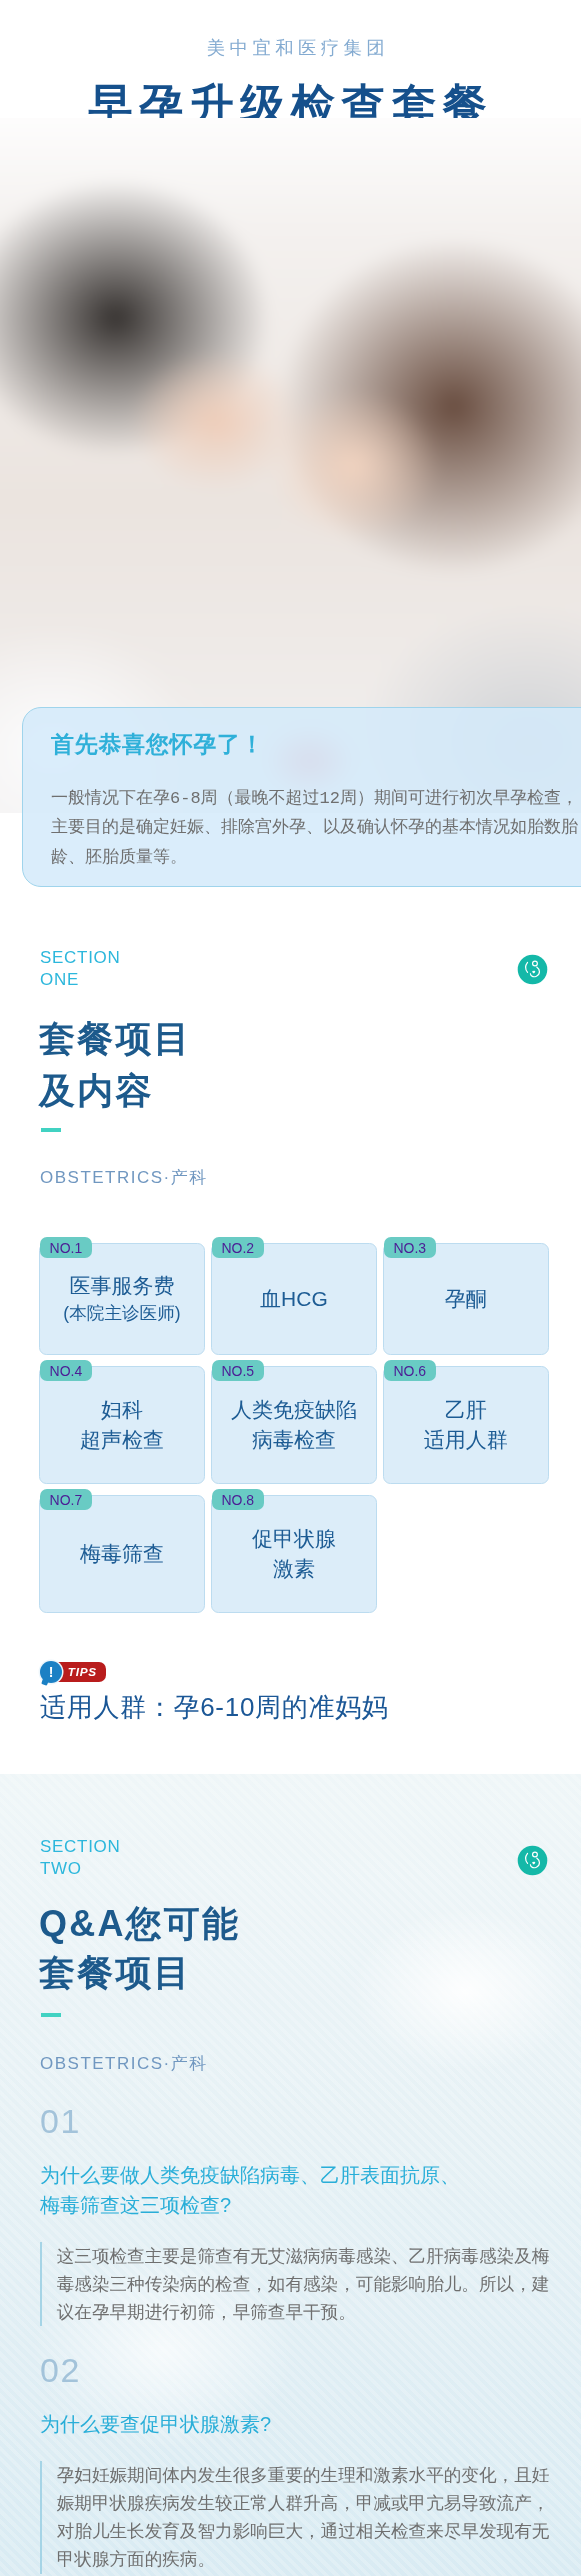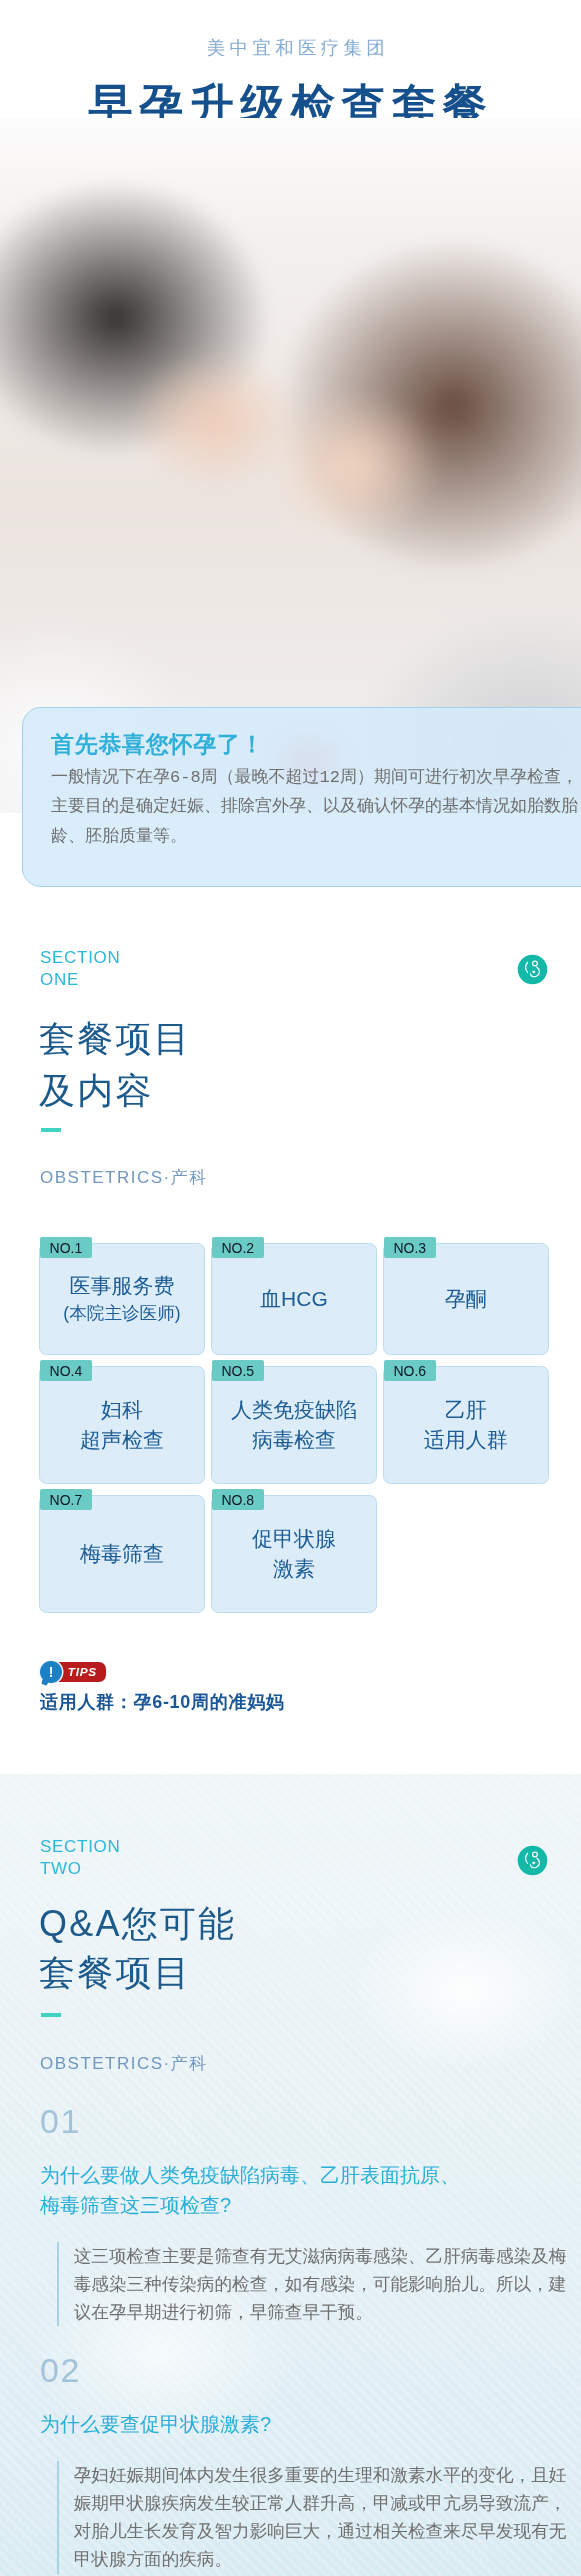--- a/index.html
+++ b/index.html
@@ -46,35 +46,35 @@
     position:absolute; left:22px; top:707px; width:581px; height:180px;
     background:rgba(212,234,250,.86);
     border:0.7px solid #9fd4ec; border-radius:19px;
     padding:20.6px 20.6px 0 28px;
     font-family:Liberation Mono, monospace;
   }
   .congrats-title {
     font-size:23px; font-weight:600; color:#2fb0d9; letter-spacing:0.7px;
   }
   .congrats-body {
-    margin-top:3px; font-size:17px; line-height:1.74; color:#6f6f6f;
+    margin-top:24px; font-size:17px; line-height:1.74; color:#6f6f6f;
   }
 
   
   .sec-label {
     position:absolute; left:40px;
     font-size:17px; line-height:1.3; letter-spacing:0.7px;
     color:#2cb7dc; font-weight:500;
   }
   .sec-icon { position:absolute; width:31px; height:31px; }
   .sec-icon svg { display:block; }
 
   .big-heading {
     position:absolute; left:39px;
-    font-size:36px; line-height:1.45; font-weight:400;
+    font-size:36px; line-height:1.45; font-weight:700;
     color:#1d5a8c; letter-spacing:2.2px;
   }
   .dash { position:absolute; left:41px; width:20px; height:3.7px; background:#41d2c2; }
   .subtitle {
     position:absolute; left:40px;
     font-size:17px; letter-spacing:1.5px; color:#7097c0;
   }
 
   
   .grid {
@@ -86,22 +86,22 @@
   .pkg-card {
     position:relative;
     background:#dcedf9; border:0.7px solid #bcdcf0; border-radius:7.4px;
     display:flex; flex-direction:column; align-items:center; justify-content:center;
     text-align:center;
   }
   .pkg-card .line { font-size:21px; line-height:1.45; color:#1d5c94; font-weight:500; }
   .pkg-card .line.small { font-size:17.6px; }
   .pkg-tag {
     position:absolute; top:-6.6px; left:0;
-    background:#69cbc4; color:#0f172a;
-    font-size:14px; padding:2.2px 9.6px; border-radius:2px;
+    background:#69cbc4; color:#4c1d95;
+    font-size:14px; padding:2.2px 9.6px; border-radius:7px;
   }
 
   
   .tips-badge { position:absolute; left:40px; top:1661px; height:22px; display:flex; align-items:center; }
   .tips-pill {
     background:#b91c1c; color:#fff; font-size:11.8px; font-weight:700; font-style:italic;
     padding:2.9px 9.6px 2.9px 17.6px; border-radius:7px; margin-left:-11.8px; letter-spacing:0.7px;text-align:right;
   }
   .tips-circle {
     position:relative; z-index:2;
@@ -110,40 +110,40 @@
     display:flex; align-items:center; justify-content:center;
     box-shadow:0 0 0 1.5px #eef6fb;
   }
   .tips-circle:after {
     content:""; position:absolute; left:1.5px; bottom:-2.2px;
     width:5.9px; height:5.9px; background:#1b80c4;
     transform:rotate(20deg); border-radius:1.5px;
   }
   .tips-text {
     position:absolute; left:40px; top:1690px;
-    font-size:18px; font-weight:700; color:#1b5796; letter-spacing:0.7px;
+    font-size:26px; font-weight:400; color:#1b5796; letter-spacing:0.7px;
   }
 
   
   .section-two {
     position:absolute; left:0; top:1774px; width:582px; height:802px;
     background:
       radial-gradient(ellipse 162px 118px at 80% 27%, rgba(255,255,255,.9), rgba(255,255,255,0) 70%),
       radial-gradient(ellipse 176px 132px at 28% 72%, rgba(255,255,255,.7), rgba(255,255,255,0) 75%),
       repeating-linear-gradient(45deg, rgba(255,255,255,.20) 0 3.7px, rgba(255,255,255,0) 3.7px 7.4px),
       linear-gradient(180deg,#eff6f8 0%, #e6f1f5 45%, #d9ebf3 100%);
   }
   .qa { position:absolute; left:40px; width:522px; }
   .qa-num { font-size:34px; color:#a3c3da; font-weight:400; letter-spacing:1.5px; }
   .qa-question {
     margin-top:19px; width:434px;
     font-size:20px; line-height:1.5; font-weight:500; color:#29aed8;
   }
   .qa-answer {
-    margin-top:22px; margin-left:17px;
+    margin-top:22px; margin-left:0;
     border-left:2.9px solid #a5d4e6; padding-left:14.7px; width:516px;
     font-size:17.6px; line-height:1.6; color:#6f6f6f;
   }
 </style>
 </head>
 <body>
 
 <div class="page">
 
   <div class="brand">美中宜和医疗集团</div>

